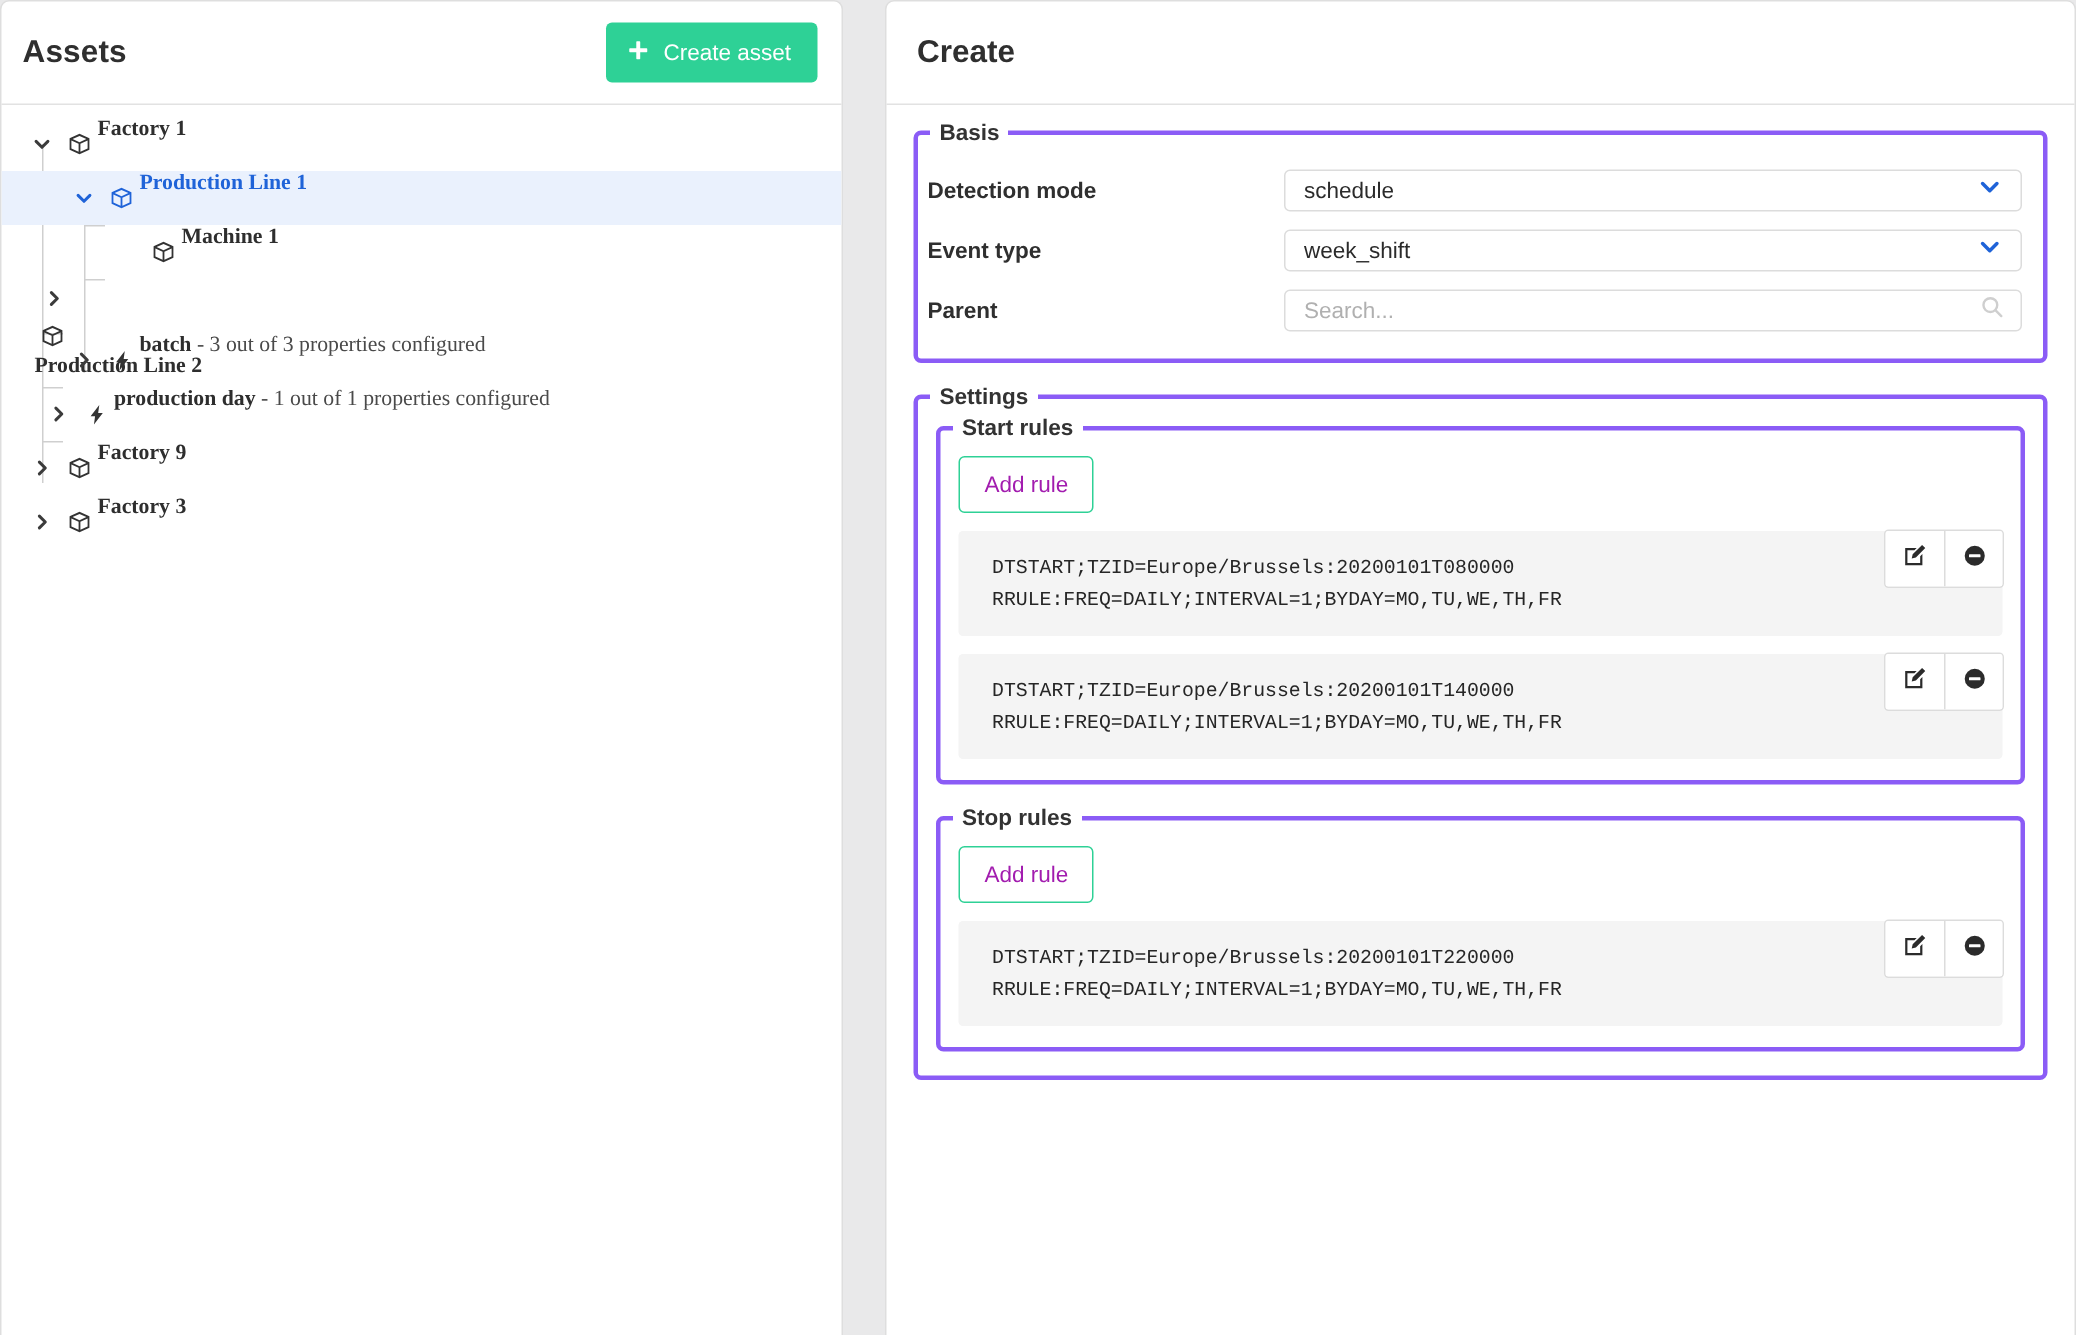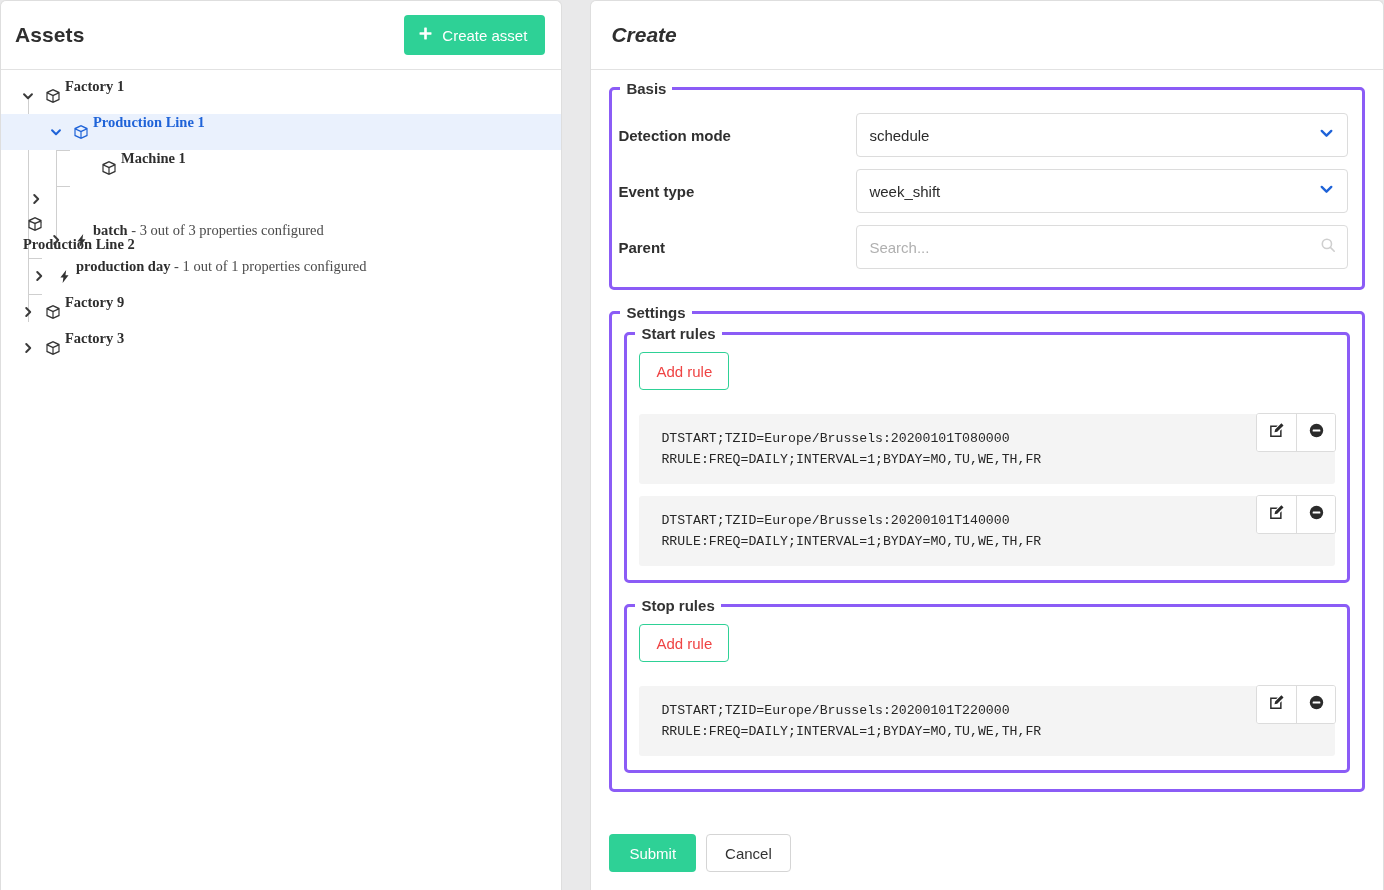--- a/index.html
+++ b/index.html
@@ -61,58 +61,58 @@
 
   
   .right-panel {
     width: 803px; height: 890px; margin-left: 12px;
     background: #ffffff; border: 1px solid #dedede;
     border-top-left-radius: 6px; border-top-right-radius: 6px; border-bottom: none;
     display: flex; flex-direction: column;
   }
   .rp-head {
     height: 69px; flex: 0 0 69px; border-bottom: 1px solid #e2e2e2;
-    display: flex; align-items: center; padding: 2px 20px; font-style: italic;
+    display: flex; align-items: center; padding: 2px 20px;
   }
   .rp-title { font-size: 21px; font-weight: bold; color: #2f2f2f; }
   .rp-body { padding: 10px 18px 0 18px; flex: 1 1 auto; }
 
   fieldset {
     border: 3px solid #8b5cf6; border-radius: 5px; margin: 0 0 14px 0; padding: 0;
   }
   legend { font-size: 15px; font-weight: bold; color: #333; padding: 0 6px; margin-left: 8px; }
   .basis-inner { padding: 4px 14px 18px 6px; }
 
   .frow { display: flex; align-items: center; margin-top: 12px; }
   .flabel {
     width: 238px; flex: 0 0 238px; text-align: left; padding-right: 18px;
     font-size: 15px; font-weight: bold; color: #2f2f2f;
   }
   .fctrl { flex: 1 1 auto; position: relative; }
   .sel-box, .inp-box {
-    width: 100%; height: 44px; border: 1px solid #dcdcdc; border-radius: 4px;
+    width: 100%; height: 28px; border: 1px solid #dcdcdc; border-radius: 4px;
     background: #fff; display: flex; align-items: center; padding: 0 38px 0 12px;
     font-size: 15px; color: #2b2b2b; cursor: pointer;
   }
   .inp-box { cursor: text; color: #b0b0b0; }
   .sel-caret {
     position: absolute; right: 13px; top: 50%; transform: translateY(-50%);
     color: #1f63d8; pointer-events: none;
   }
   .srch-ico {
     position: absolute; right: 12px; top: 50%; transform: translateY(-50%);
     color: #cfcfcf; pointer-events: none;
   }
 
   .settings-inner { padding: 4px 12px 12px 12px; }
   .rules-inner { padding: 10px 12px 14px 12px; }
   .add-rule {
-    background: #fff; border: 1px solid #2ed196; color: #ef4444;
+    background: #fff; border: 1px solid #2ed196; color: #a21caf;
     border-radius: 4px; height: 38px; padding: 0 16px; font-size: 15px;
-    font-family: "Liberation Sans", sans-serif; cursor: pointer; margin-bottom: 24px;
+    font-family: "Liberation Sans", sans-serif; cursor: pointer; margin-bottom: 12px;
   }
   .rule-card {
     position: relative; background: #f4f4f4; border-radius: 3px;
     padding: 14px 150px 14px 22px; margin-bottom: 12px; min-height: 70px;
   }
   .rule-card:last-child { margin-bottom: 0; }
   .rule-text {
     font-family: "Liberation Mono", monospace; font-size: 13.2px; color: #262626;
     line-height: 21px; white-space: pre;
   }
@@ -420,18 +420,14 @@
                     </div>
                   </div>
                 </div>
             </div>
           </fieldset>
 
         </div>
       </fieldset>
     </div>
 
-    <div class="footer-btns">
-      <button class="btn-submit">Submit</button>
-      <button class="btn-cancel">Cancel</button>
-    </div>
   </div>
 </div>
 
 </body></html>

